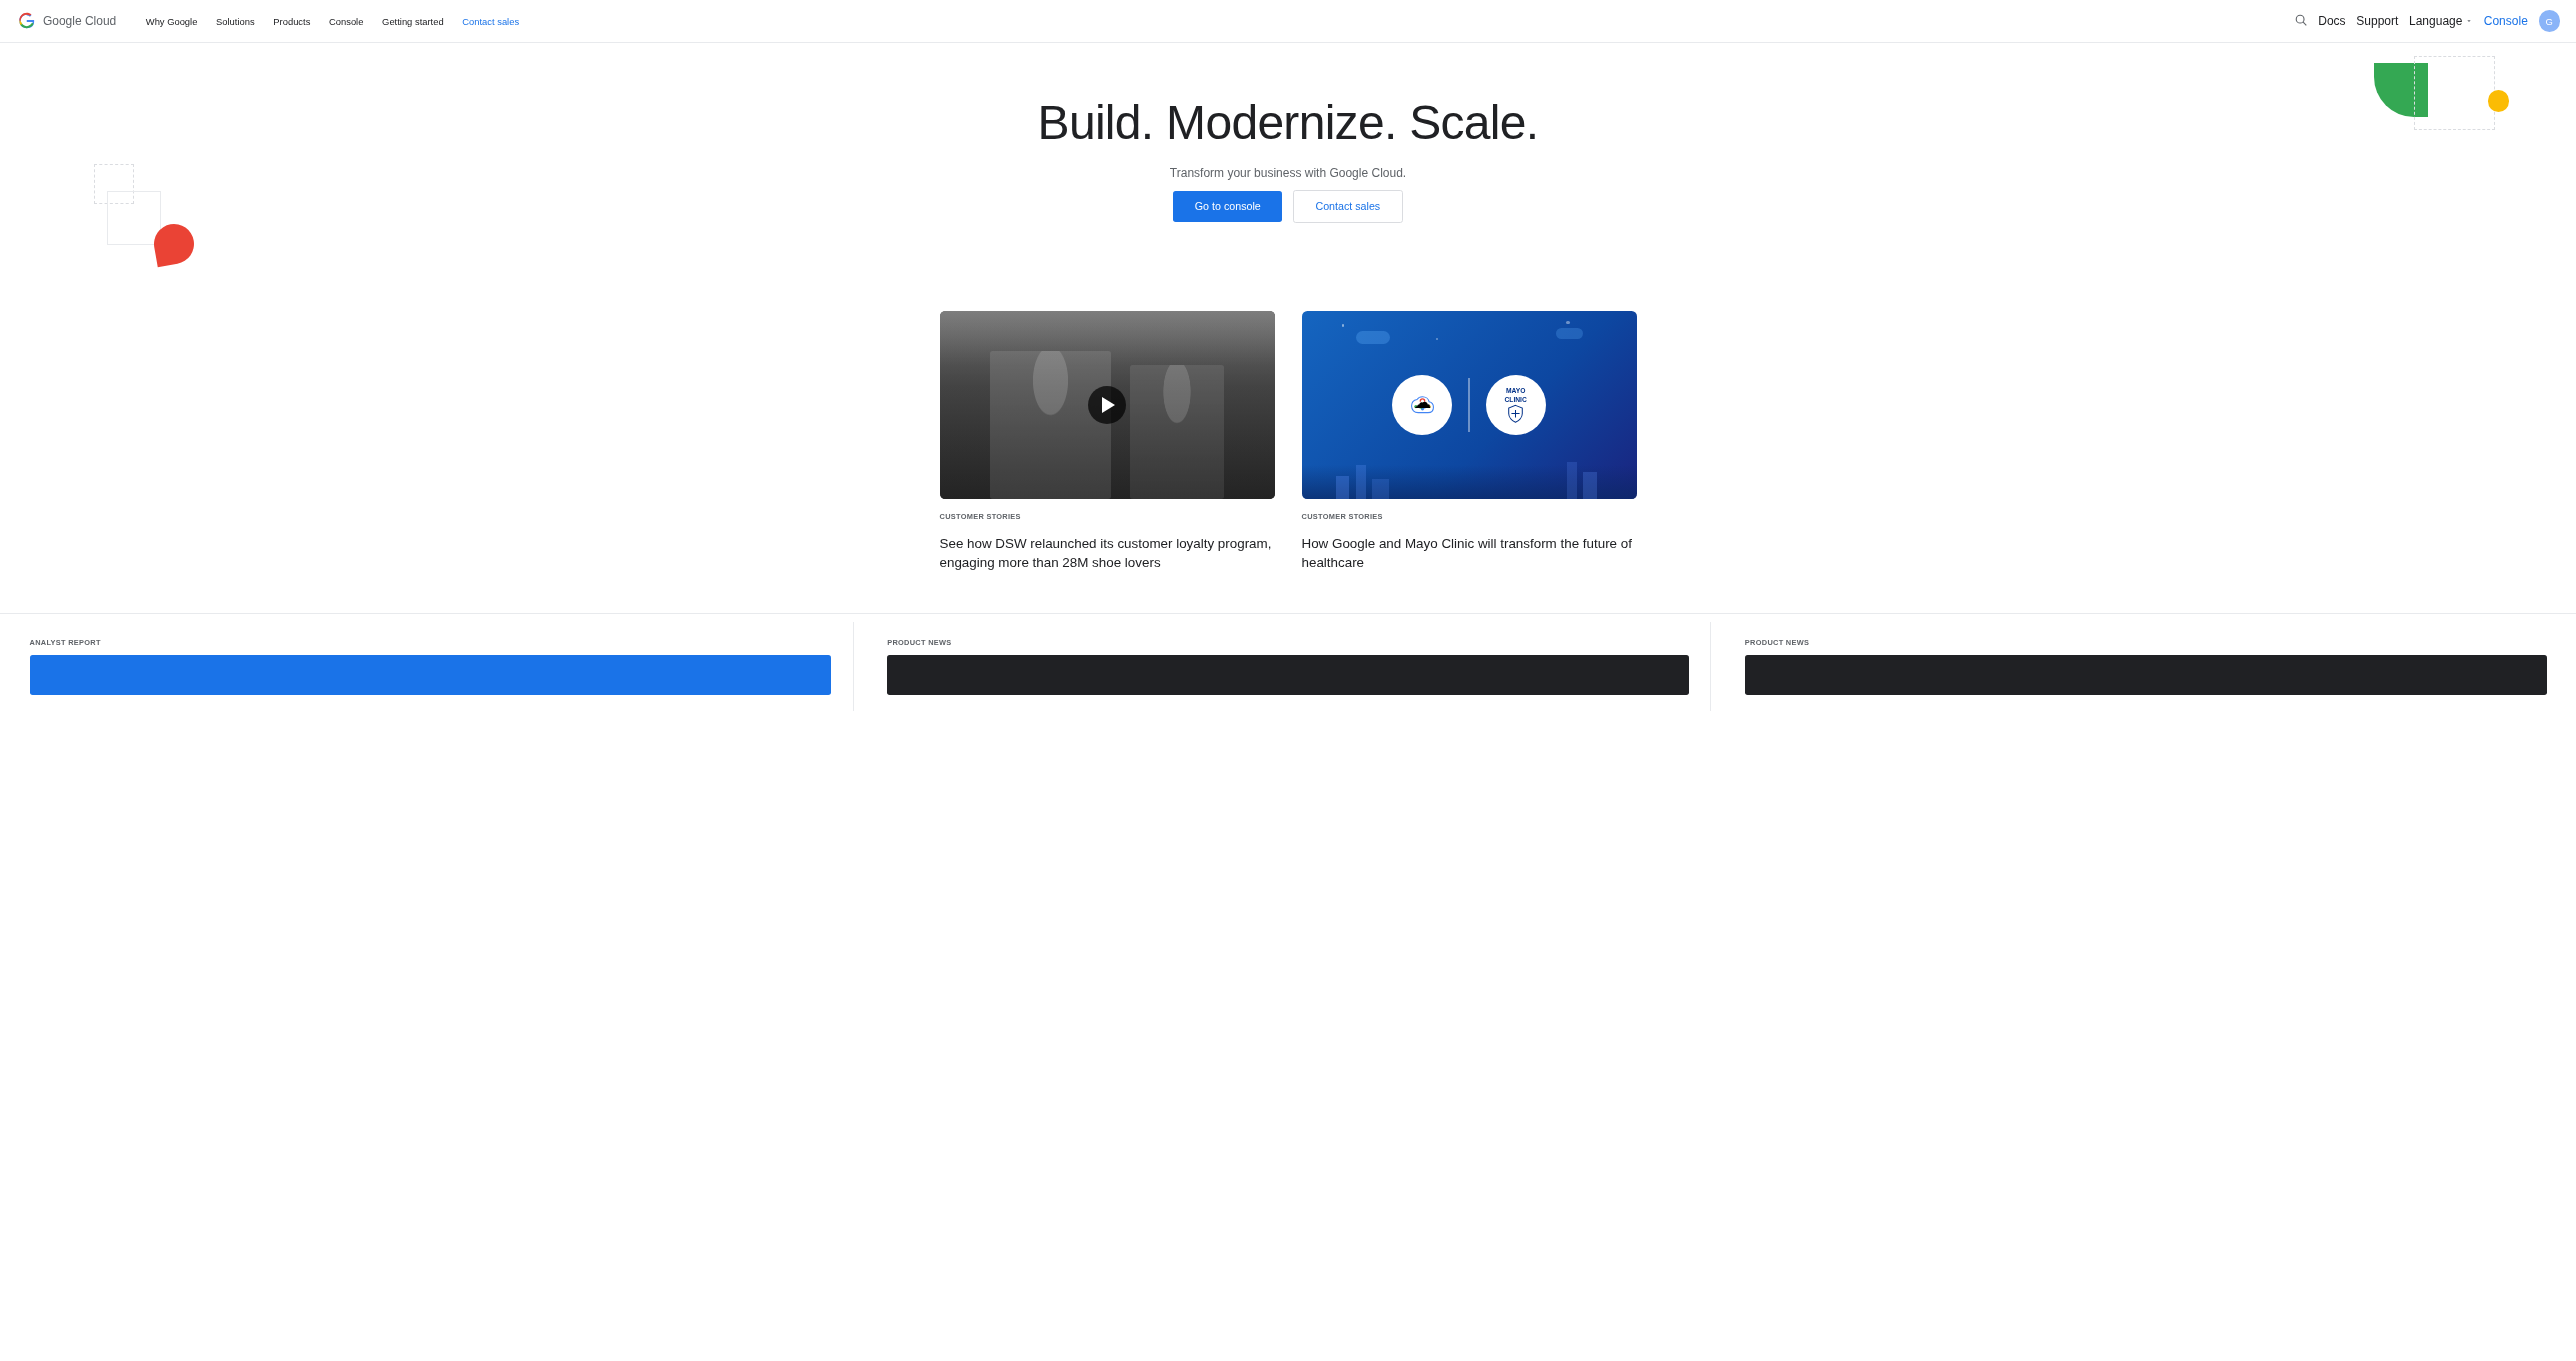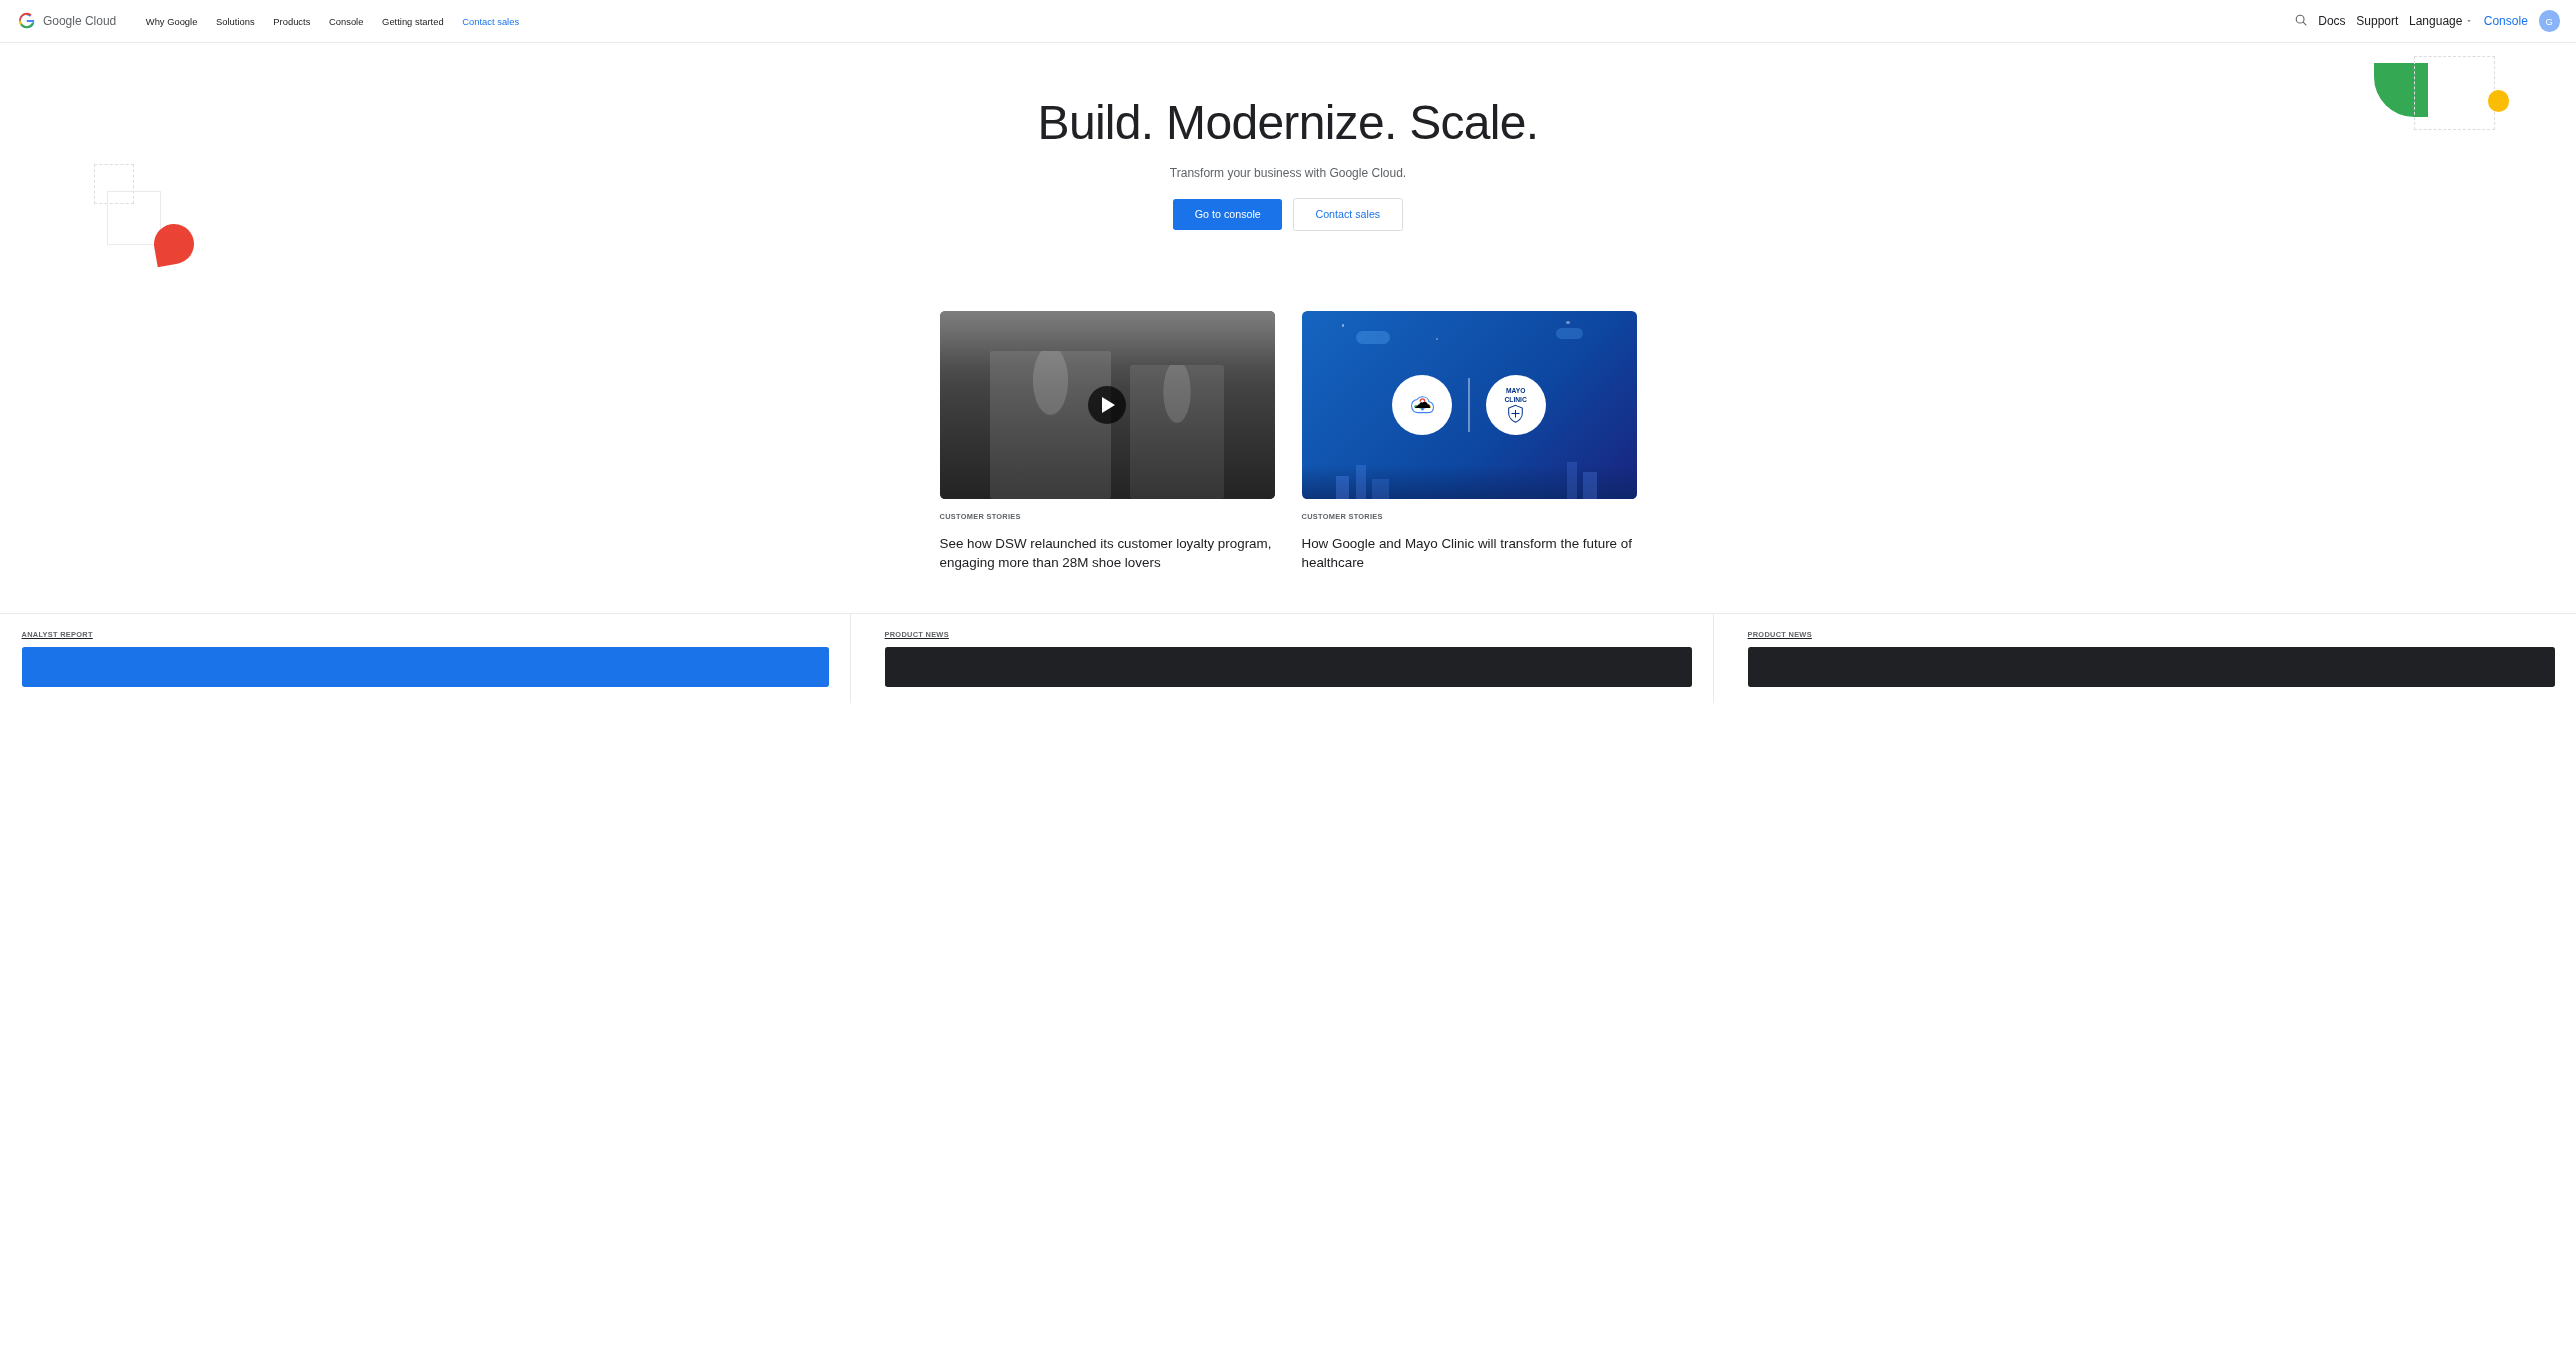--- a/index.html
+++ b/index.html
@@ -33,21 +33,21 @@
     
     .hero {
       text-align: center; padding: 54px 6px 40px;
       position: relative; overflow: hidden; min-height: 268px;
     }
     .hero-title {
       font-size: 48px; font-weight: 400; color: #202124;
       line-height: 1.1; margin-bottom: 16px;
       letter-spacing: -0.7px;
     }
-    .hero-subtitle { font-size: 12px; color: #5f6368; margin-bottom: 18px; }
+    .hero-subtitle { font-size: 12px; color: #5f6368; margin-bottom: 10px; }
     .hero-buttons { display: flex; gap: 10.7px; justify-content: center; align-items: center; }
     .btn-primary {
       background: #1a73e8; color: #fff; border: none;
       padding: 9.4px 21.5px; border-radius: 2.7px; font-size: 10.7px;
       cursor: pointer; font-weight: 500;
     }
     .btn-secondary {
       background: #fff; color: #1a73e8; border: 0.7px solid #dadce0;
       padding: 9.4px 21.5px; border-radius: 2.7px; font-size: 10.7px;
       cursor: pointer; font-weight: 500;
@@ -149,21 +149,21 @@
     .divider-line {
       width: 1.3px; height: 54px; background: rgba(255,255,255,0.4); z-index: 2;
     }
 
     .card-label { font-size: 7.4px; font-weight: 600; color: #5f6368; letter-spacing: 0.3px; text-transform: uppercase; margin-bottom: 14px; }
     .card-title { font-size: 13.4px; color: #202124; line-height: 1.4; font-weight: 400; }
 
     
     .bottom-section {
       display: flex; gap: 12px; border-top: 0.7px solid #e8eaed;
-      padding: 0; max-width: 100%; overflow: hidden; text-decoration: underline;
+      padding: 8px; max-width: 100%; overflow: hidden;
     }
     .bottom-card {
       flex: 1; padding: 16px 21.5px;
       border-right: 0.7px solid #e8eaed;
       display: flex; flex-direction: column; gap: 8px;
     }
     .bottom-card:last-child { border-right: none; }
     .bottom-card-label { font-size: 7.4px; font-weight: 600; color: #5f6368; letter-spacing: 0.3px; text-transform: uppercase; }
     .bottom-card-thumb {
       width: 100%; height: 54px; border-radius: 2.7px; overflow: hidden;

